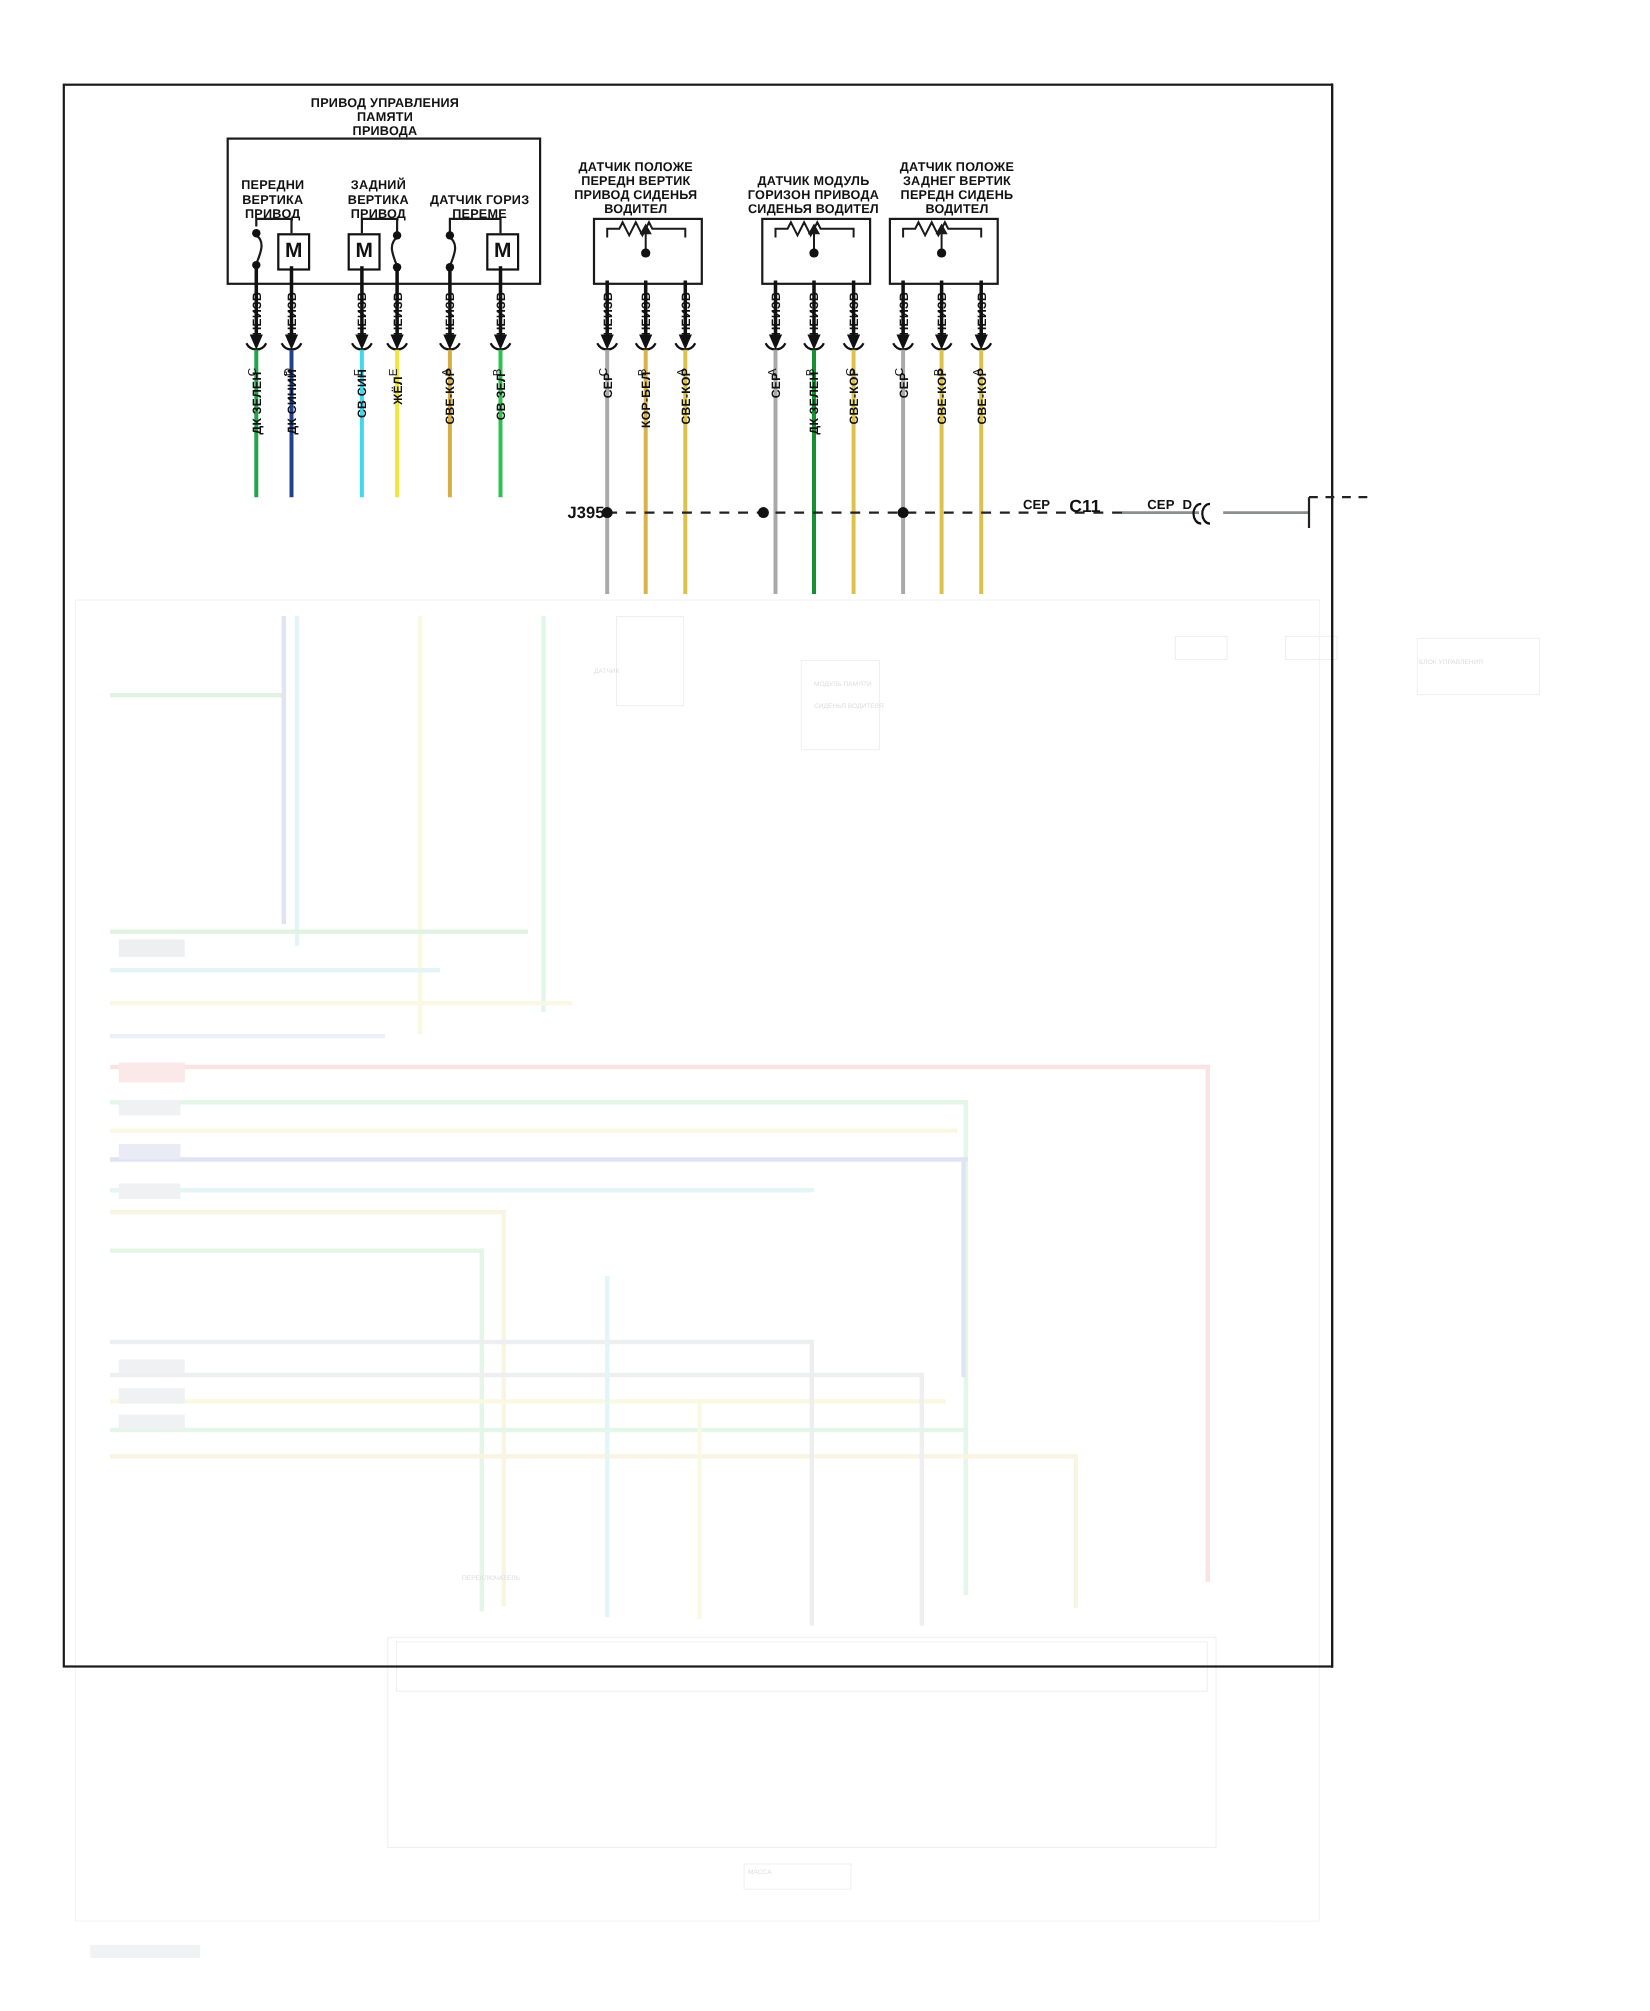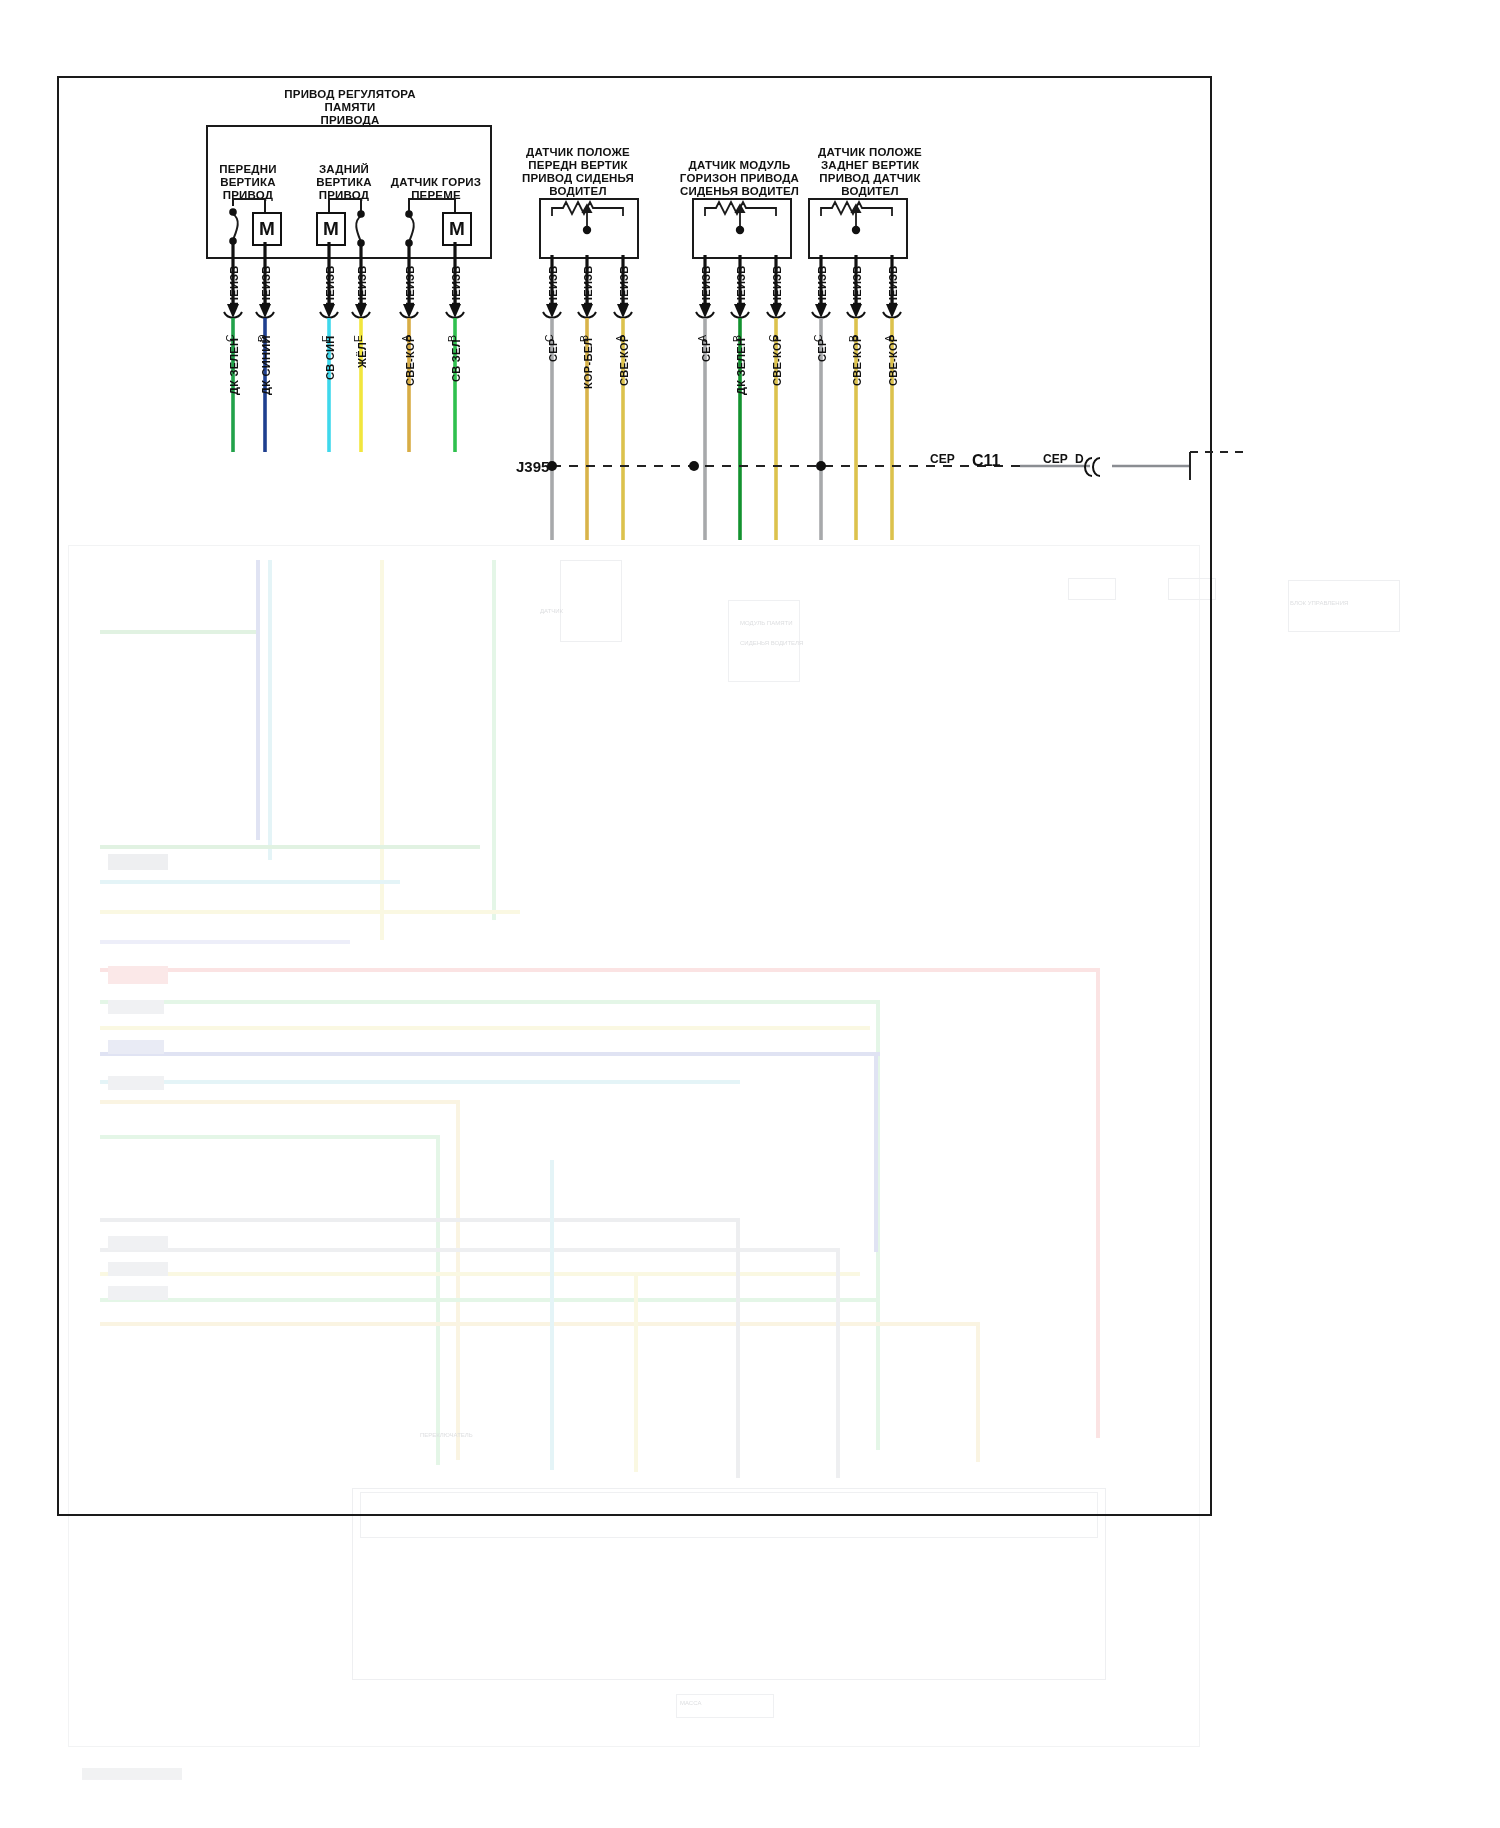--- a/index.html
+++ b/index.html
@@ -93,21 +93,21 @@
     <div class="g-txt" style="left:740px;top:620px;">МОДУЛЬ ПАМЯТИ</div>
     <div class="g-txt" style="left:740px;top:640px;">СИДЕНЬЯ ВОДИТЕЛЯ</div>
     <div class="g-txt" style="left:1290px;top:600px;">БЛОК УПРАВЛЕНИЯ</div>
     <div class="g-txt" style="left:420px;top:1432px;">ПЕРЕКЛЮЧАТЕЛЬ</div>
     <div class="g-txt" style="left:680px;top:1700px;">МАССА</div>
   </div>
 
   <div id="frame"></div>
   <div id="frame-right"></div>
 
-  <div class="lbl" style="left:240px;top:88px;width:220px;">ПРИВОД РЕГУЛЯТОРА</div>
+  <div class="lbl" style="left:240px;top:88px;width:220px;">ПРИВОД УПРАВЛЕНИЯ</div>
   <div class="lbl" style="left:240px;top:101px;width:220px;">ПАМЯТИ</div>
   <div class="lbl" style="left:240px;top:114px;width:220px;">ПРИВОДА</div>
 
   <div class="box" style="left:206px;top:125px;width:282px;height:130px;"></div>
 
   <div class="lbl" style="left:206px;top:163px;width:84px;">ПЕРЕДНИ</div>
   <div class="lbl" style="left:206px;top:176px;width:84px;">ВЕРТИКА</div>
   <div class="lbl" style="left:206px;top:189px;width:84px;">ПРИВОД</div>
 
   <div class="lbl" style="left:302px;top:163px;width:84px;">ЗАДНИЙ</div>
@@ -127,21 +127,21 @@
   <div class="lbl" style="left:508px;top:185px;width:140px;">ВОДИТЕЛ</div>
   <div class="box" style="left:539px;top:198px;width:96px;height:57px;"></div>
 
   <div class="lbl" style="left:667px;top:159px;width:145px;">ДАТЧИК МОДУЛЬ</div>
   <div class="lbl" style="left:667px;top:172px;width:145px;">ГОРИЗОН ПРИВОДА</div>
   <div class="lbl" style="left:667px;top:185px;width:145px;">СИДЕНЬЯ ВОДИТЕЛ</div>
   <div class="box" style="left:692px;top:198px;width:96px;height:57px;"></div>
 
   <div class="lbl" style="left:800px;top:146px;width:140px;">ДАТЧИК ПОЛОЖЕ</div>
   <div class="lbl" style="left:800px;top:159px;width:140px;">ЗАДНЕГ ВЕРТИК</div>
-  <div class="lbl" style="left:800px;top:172px;width:140px;">ПРИВОД ДАТЧИК</div>
+  <div class="lbl" style="left:800px;top:172px;width:140px;">ПЕРЕДН СИДЕНЬ</div>
   <div class="lbl" style="left:800px;top:185px;width:140px;">ВОДИТЕЛ</div>
   <div class="box" style="left:808px;top:198px;width:96px;height:57px;"></div>
 
   <svg class="ovl" viewBox="0 0 1500 1828">
     <g stroke="#1a1a1a" stroke-width="2" fill="none">
 
       <path d="M233,206 L233,199 L265,199 L265,212"></path>
       <path d="M233,214 C242,220 236,232 233,240"></path>
 
       <path d="M329,212 L329,199 L361,199 L361,214"></path>

